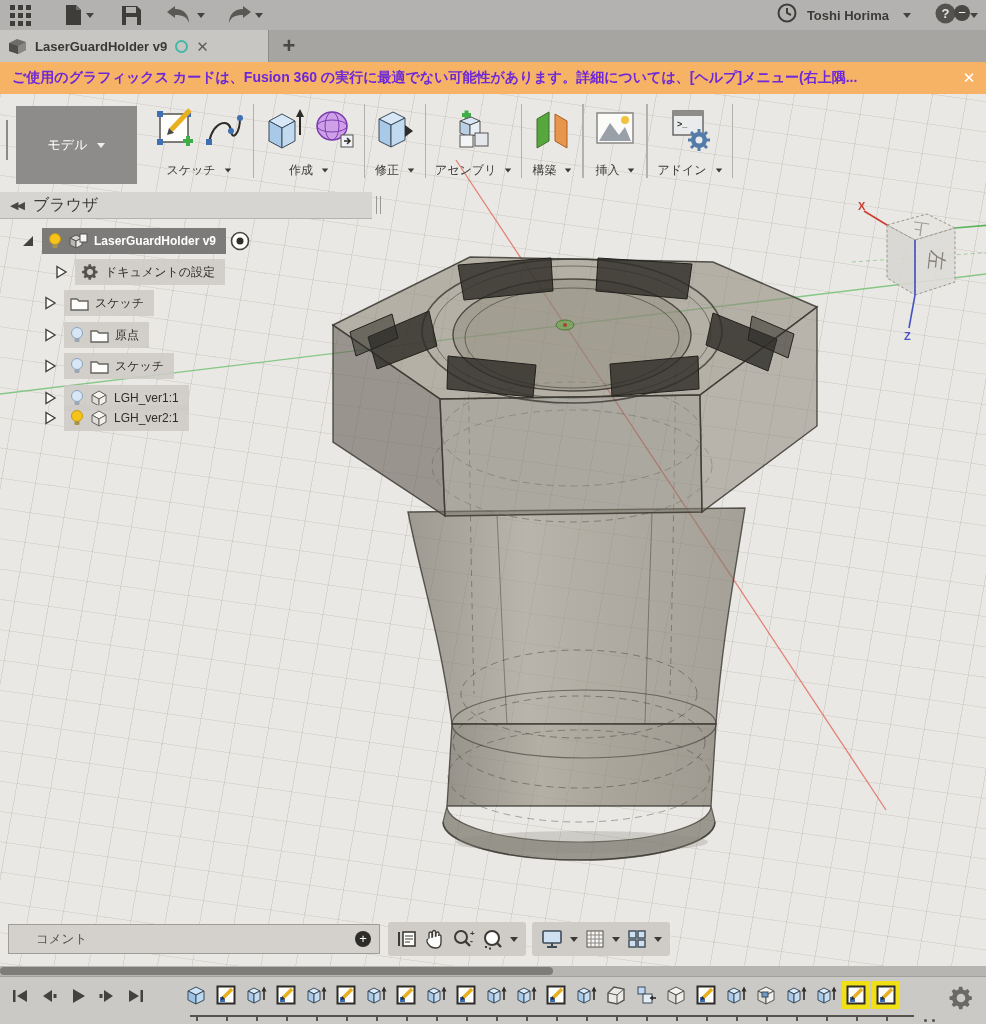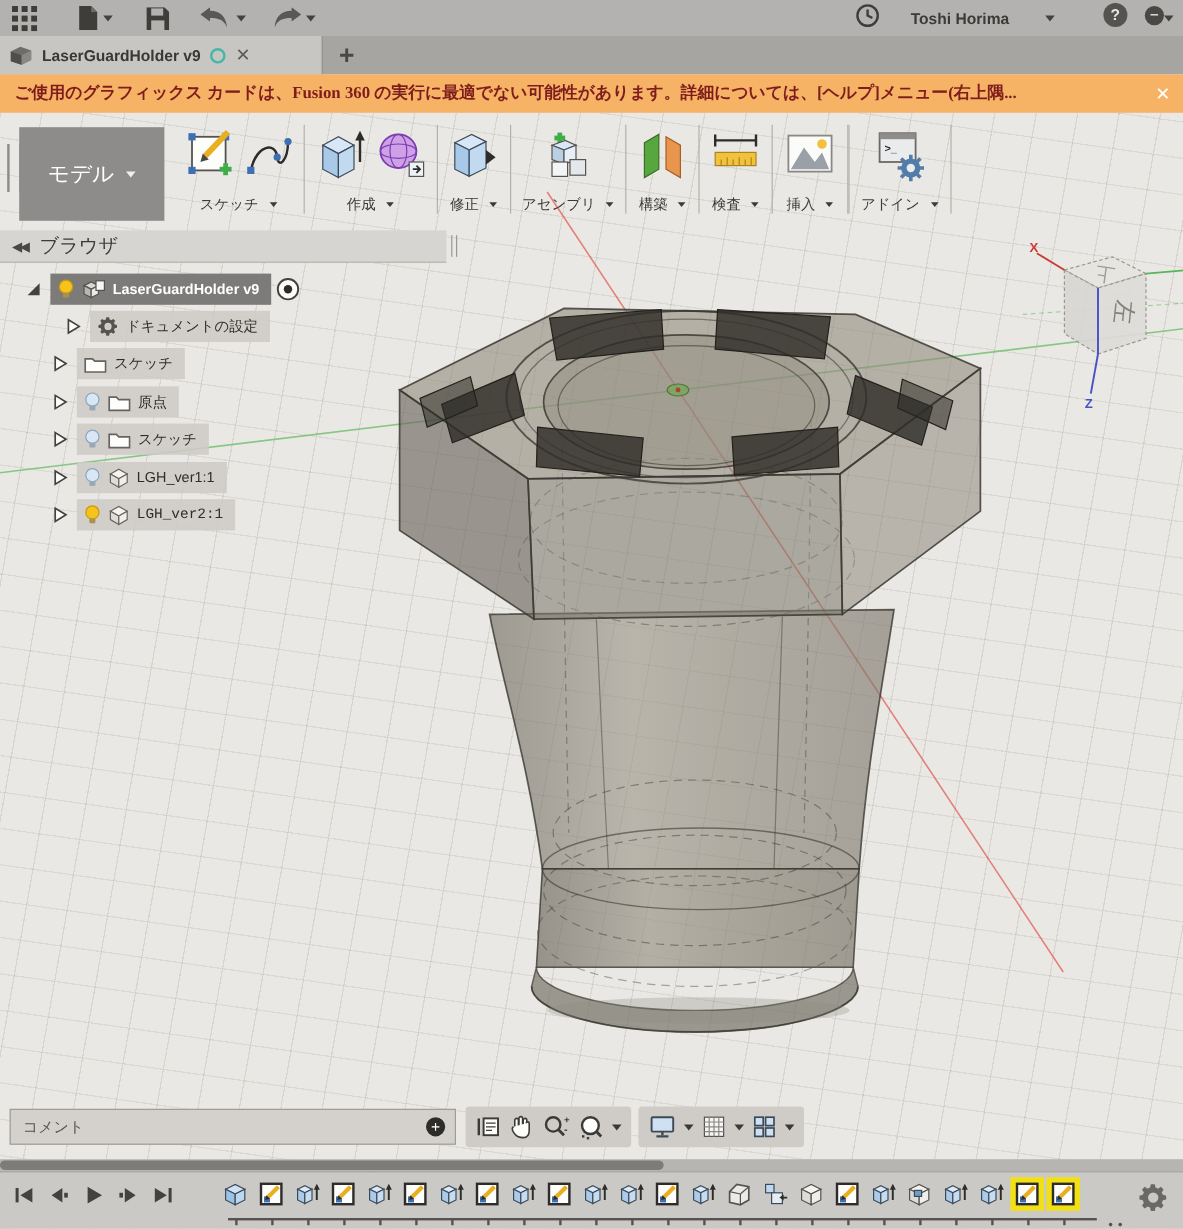--- a/index.html
+++ b/index.html
@@ -6,54 +6,54 @@
   body{width:986px;height:1024px;overflow:hidden;font-family:"Liberation Sans","DejaVu Sans",sans-serif;
        -webkit-font-smoothing:antialiased;}
   #stage{position:relative;width:986px;height:1024px;background:#eae8e4;}
 
   
   #appbar{position:absolute;left:0;top:0;width:986px;height:30px;background:#b4b2b0;
           display:flex;align-items:center;}
   .abtn{display:flex;align-items:center;justify-content:center;height:30px;cursor:default;}
   .dd{width:0;height:0;border-left:4px solid transparent;border-right:4px solid transparent;
       border-top:5px solid #44423f;margin-left:4px;}
-  #appbar-right{position:absolute;right:8px;top:0;height:30px;display:flex;align-items:center;gap:26px;}
+  #appbar-right{position:absolute;right:8px;top:0;height:30px;display:flex;align-items:center;gap:10px;}
   #username{font-size:13px;color:#3c3a37;font-weight:bold;}
 
   
   #tabbar{position:absolute;left:0;top:30px;width:986px;height:32px;background:#a7a5a2;
           display:flex;align-items:stretch;}
   #doc-tab{width:252px;background:#c8c6c3;display:flex;align-items:center;padding:0 8px;gap:8px;
            border-right:1px solid #8f8d8a;}
   #tab-title{font-size:13px;color:#3a3835;font-weight:bold;white-space:nowrap;}
   #tab-modified{width:9px;height:9px;border:2px solid #43b8a6;border-radius:50%;}
   #tab-close{color:#5f5d5a;font-size:15px;font-weight:bold;line-height:1;}
   #tab-new{display:flex;align-items:center;justify-content:center;width:40px;color:#4a4846;
            font-size:22px;font-weight:bold;}
 
   
   #banner{position:absolute;left:0;top:62px;width:986px;height:32px;background:#f6b366;
           display:flex;align-items:center;}
-  #banner-text{flex:1;padding:0 12px;color:#7f1d1d;font-weight:bold;font-size:14px;white-space:nowrap;
-               overflow:hidden;text-overflow:ellipsis;font-family:Liberation Serif, serif;}
+  #banner-text{flex:1;padding:0 12px;color:#6d28d9;font-weight:bold;font-size:14px;white-space:nowrap;
+               overflow:hidden;text-overflow:ellipsis;}
   #banner-close{width:34px;text-align:center;color:#fff;font-size:15px;font-weight:bold;}
 
   
   #viewport{position:absolute;left:0;top:94px;width:986px;height:930px;background:#eae8e4;
     background-image:
       repeating-linear-gradient(100deg, rgba(150,145,135,.22) 0 1px, transparent 1px 34px),
       repeating-linear-gradient(8deg,  rgba(150,145,135,.18) 0 1px, transparent 1px 30px);}
   #scene{position:absolute;left:0;top:94px;width:986px;height:930px;}
 
   
   #toolbar{position:absolute;left:0;top:94px;width:986px;height:96px;}
   #panel-grip{position:absolute;left:6px;top:26px;width:8px;height:40px;
       border-left:2px solid #8d8b88;border-right:2px solid #8d8b88;}
   #workspace-btn{position:absolute;left:16px;top:12px;width:121px;height:78px;background:#8e8c8a;
-      display:flex;align-items:center;justify-content:center;color:#fff;font-size:18px;gap:6px;}
+      display:flex;align-items:center;justify-content:center;color:#fff;font-size:13px;gap:6px;}
   #workspace-btn .dd{border-top-color:#f0efee;}
   #toolbar-groups{position:absolute;left:145px;top:6px;height:88px;display:flex;align-items:flex-start;}
   .tool-group{display:flex;flex-direction:column;align-items:center;padding:0 9px;}
   .tool-icons{height:58px;display:flex;align-items:center;gap:8px;}
   .tool-label{margin-top:4px;display:flex;align-items:center;gap:4px;font-size:12px;color:#3c3a37;}
   .tool-label .dd{border-top-color:#3c3a37;transform:scale(.8);}
   .tgdivider{width:1px;height:74px;background:#b3b1ad;margin-top:4px;}
   .select-chip{background:#7ea9c9;border-radius:2px;padding:4px 5px;}
 
   
@@ -74,21 +74,21 @@
   .tree-exp{margin-right:6px;display:flex;}
   .tree-radio{margin-left:4px;display:flex;}
 
   
   #viewcube{position:absolute;left:852px;top:200px;width:144px;height:142px;}
 
   
   #commentbar{position:absolute;left:8px;top:924px;width:372px;height:30px;background:#d4d1cd;
      border:1px solid #9f9d99;display:flex;align-items:center;box-sizing:border-box;}
   #comment-input{flex:1;border:0;background:transparent;font-size:12.5px;color:#3c3a37;
-     padding:0 10px;outline:none;font-family:inherit;}
+     padding:0 27px;outline:none;font-family:inherit;}
   #comment-input::placeholder{color:#55534f;opacity:1;}
   #comment-add{width:16px;height:16px;border-radius:50%;background:#2e2c29;color:#fff;font-size:13px;
      line-height:15px;text-align:center;margin-right:8px;flex:0 0 auto;}
   .navchip{position:absolute;top:922px;height:34px;background:#cfccc7;border-radius:3px;
      display:flex;align-items:center;gap:6px;padding:0 8px;}
   #navchip1{left:388px;}
   #navchip2{left:532px;}
   .nicon{display:flex;align-items:center;}
   .ndd{width:0;height:0;border-left:4px solid transparent;border-right:4px solid transparent;
       border-top:5px solid #3c3a37;}
@@ -360,44 +360,20 @@
                 <path d="M24,9 L36,16 L36,43 L24,36 Z" fill="#e8964e" stroke="#a85f24"></path>
               </svg>
             </span>
           </div>
           <div class="tool-label">
             <span>構築</span>
             <span class="dd"></span>
           </div>
         </div>
         <div class="tgdivider"></div>
-        <div class="tool-group">
-          <div class="tool-icons">
-            <span class="nicon">
-              <svg width="42" height="48" viewBox="0 0 42 48">
-                <line x1="4" y1="12" x2="38" y2="12" stroke="#2e2c29" stroke-width="2"></line>
-                <line x1="4" y1="7" x2="4" y2="17" stroke="#2e2c29" stroke-width="2"></line>
-                <line x1="38" y1="7" x2="38" y2="17" stroke="#2e2c29" stroke-width="2"></line>
-                <rect x="4" y="22" width="34" height="11" fill="#f2c23e" stroke="#a8861f"></rect>
-                <g stroke="#a8861f">
-                  <line x1="9" y1="28" x2="9" y2="33"></line>
-                  <line x1="14" y1="26" x2="14" y2="33"></line>
-                  <line x1="19" y1="28" x2="19" y2="33"></line>
-                  <line x1="24" y1="26" x2="24" y2="33"></line>
-                  <line x1="29" y1="28" x2="29" y2="33"></line>
-                  <line x1="34" y1="26" x2="34" y2="33"></line>
-                </g>
-              </svg>
-            </span>
-          </div>
-          <div class="tool-label">
-            <span>検査</span>
-            <span class="dd"></span>
-          </div>
-        </div>
         <div class="tgdivider"></div>
         <div class="tool-group">
           <div class="tool-icons">
             <span class="nicon">
               <svg width="44" height="48" viewBox="0 0 44 48">
                 <rect x="4" y="8" width="36" height="30" fill="#fbfbfa" stroke="#8a8885" stroke-width="1.5"></rect>
                 <path d="M6,36 L17,18 L26,30 L32,22 L38,36 Z" fill="#9aa0a8"></path>
                 <circle cx="32" cy="15" r="4" fill="#f2c23e"></circle>
               </svg>
             </span>
@@ -562,21 +538,21 @@
           <span class="nicon">
             <svg width="18" height="18" viewBox="0 0 18 18">
               <path d="M2,6 L9,2 L16,6 L9,10 Z" fill="#f4f3f0" stroke="#66645f"></path>
               <path d="M2,6 L9,10 L9,17 L2,13 Z" fill="#dedcd7" stroke="#66645f"></path>
               <path d="M9,10 L16,6 L16,13 L9,17 Z" fill="#efeeea" stroke="#66645f"></path>
             </svg>
           </span>
           <span class="tree-label">LGH_ver1:1</span>
         </div>
       </div>
-      <div class="tree-row" style="top: 416px; left: 42px; font-family: Liberation Mono, monospace;">
+      <div class="tree-row" style="top: 405px; left: 42px;">
         <span class="tree-exp">
           <svg width="16" height="16" viewBox="0 0 16 16">
             <path d="M4,2.5 L13,8 L4,13.5 Z" fill="#fdfdfb" stroke="#44423f" stroke-width="1.4"></path>
           </svg>
         </span>
         <div class="tree-chip">
           <span class="nicon">
             <svg width="14" height="18" viewBox="0 0 14 18">
               <circle cx="7" cy="7" r="5.5" fill="#f6c21c" stroke="#c89a0a"></circle>
               <rect x="4.5" y="12" width="5" height="4" rx="1" fill="#a8934c"></rect>

